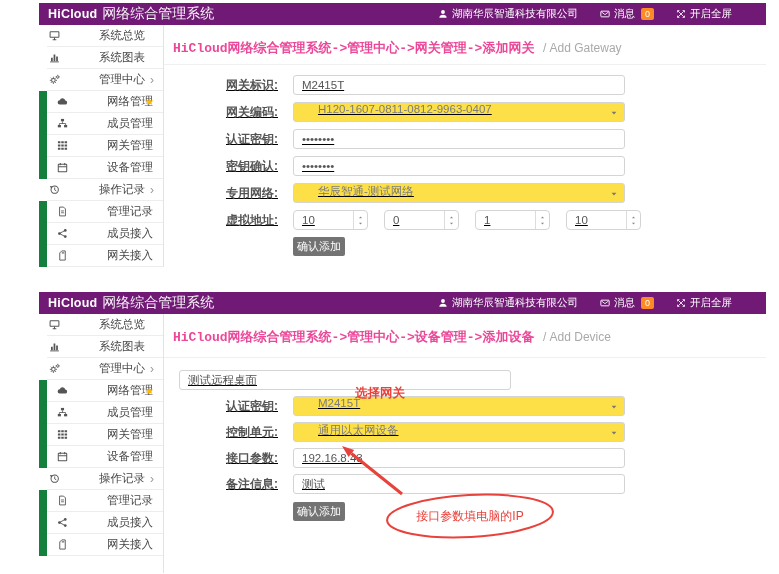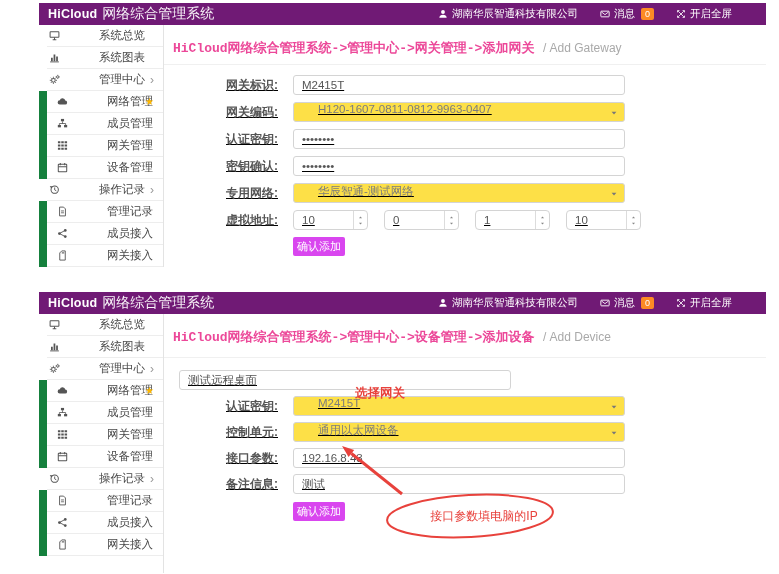--- a/index.html
+++ b/index.html
@@ -60,29 +60,29 @@
   .caret { position:absolute; right:6px; top:6px; width:8px; height:8px; color:#777; }
 
   .spingrp { margin-left:15px; display:flex; gap:16px; }
   .spin { width:75px; height:20px; border:1px solid #d4d4d4; border-radius:4px; box-sizing:border-box;
           display:flex; align-items:center; background:#fff; }
   .spinv { font-size:11.5px; color:#555; padding-left:8px; flex:1; }
   .spinc { width:13px; height:100%; border-left:1px solid #dcdcdc; display:flex; flex-direction:column;
            align-items:center; justify-content:center; cursor:pointer; color:#888; gap:1px; }
   .spinc .ic { width:7px; height:5px; display:block; }
 
-  .submit { display:block; margin:6px 0 0 129px; width:52px; height:19px; background:#d946ef; color:#fff;
+  .submit { display:block; margin:6px 0 0 129px; width:52px; height:19px; background:#737373; color:#fff;
             border:none; border-radius:2px; font-size:11px; cursor:pointer; font-family:inherit; padding:0; }
   .p2 .submit { margin-top:8px; }
 
   
   .anno-sg { position:absolute; left:191px; top:71px; color:#e8423c; font-size:12.5px; font-weight:bold; z-index:3; }
   .anno-ov { position:absolute; left:160px; top:120px; width:245px; height:112px; z-index:3; pointer-events:none; }
   .anno-ov svg { position:absolute; left:0; top:0; }
-  .anno-text { position:absolute; left:76px; top:74px; width:168px; text-align:center;
+  .anno-text { position:absolute; left:62px; top:74px; width:168px; text-align:center;
                font-size:12px; color:#e8423c; white-space:nowrap; }
 
   .hiddefs { position:absolute; width:0; height:0; overflow:hidden; }
 </style>
 </head>
 <body>
 
 <svg class="hiddefs" aria-hidden="true">
   <symbol id="i-monitor" viewBox="0 0 12 12">
       <rect x="1.2" y="2" width="9.6" height="6" rx=".6" fill="none" stroke="currentColor" stroke-width="1.1"></rect>

